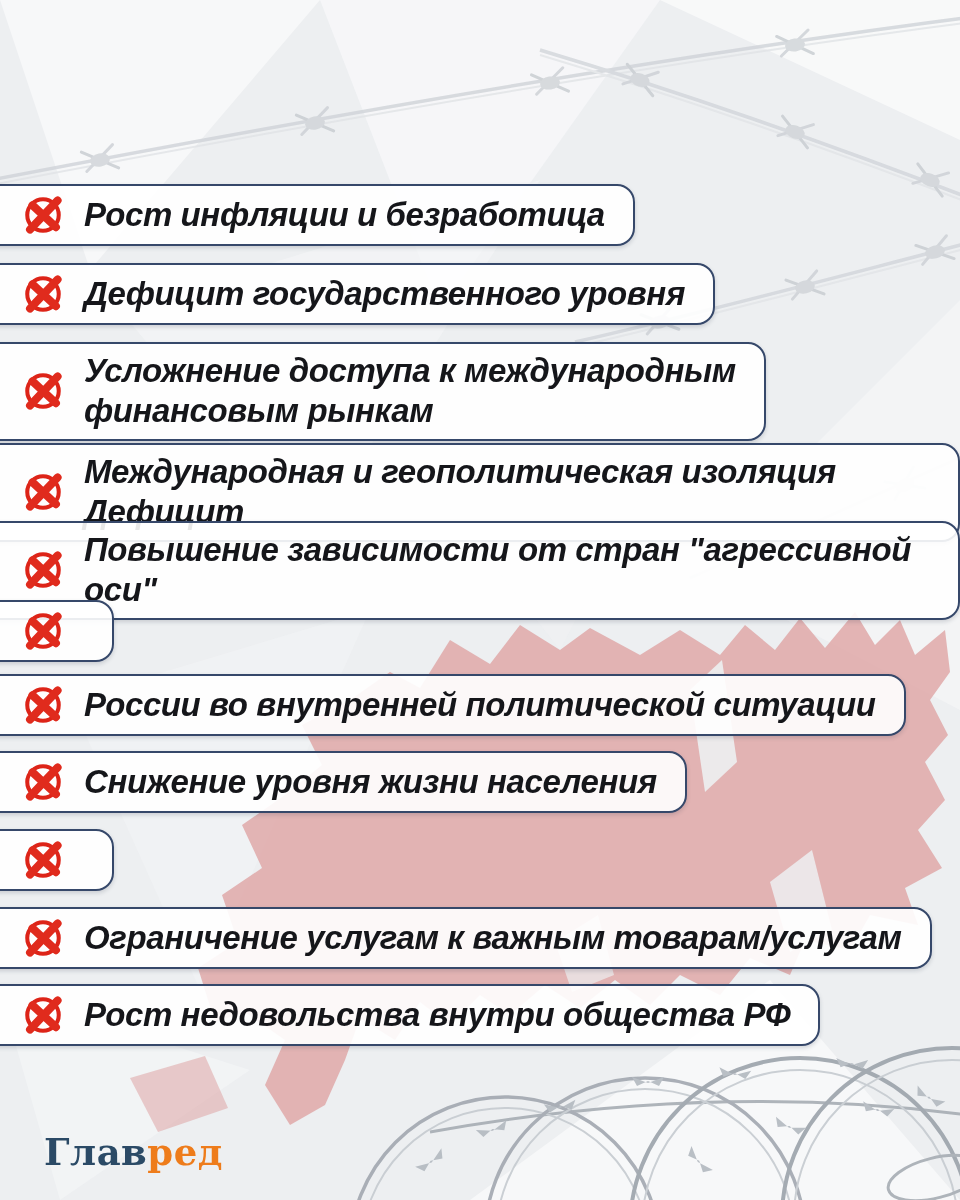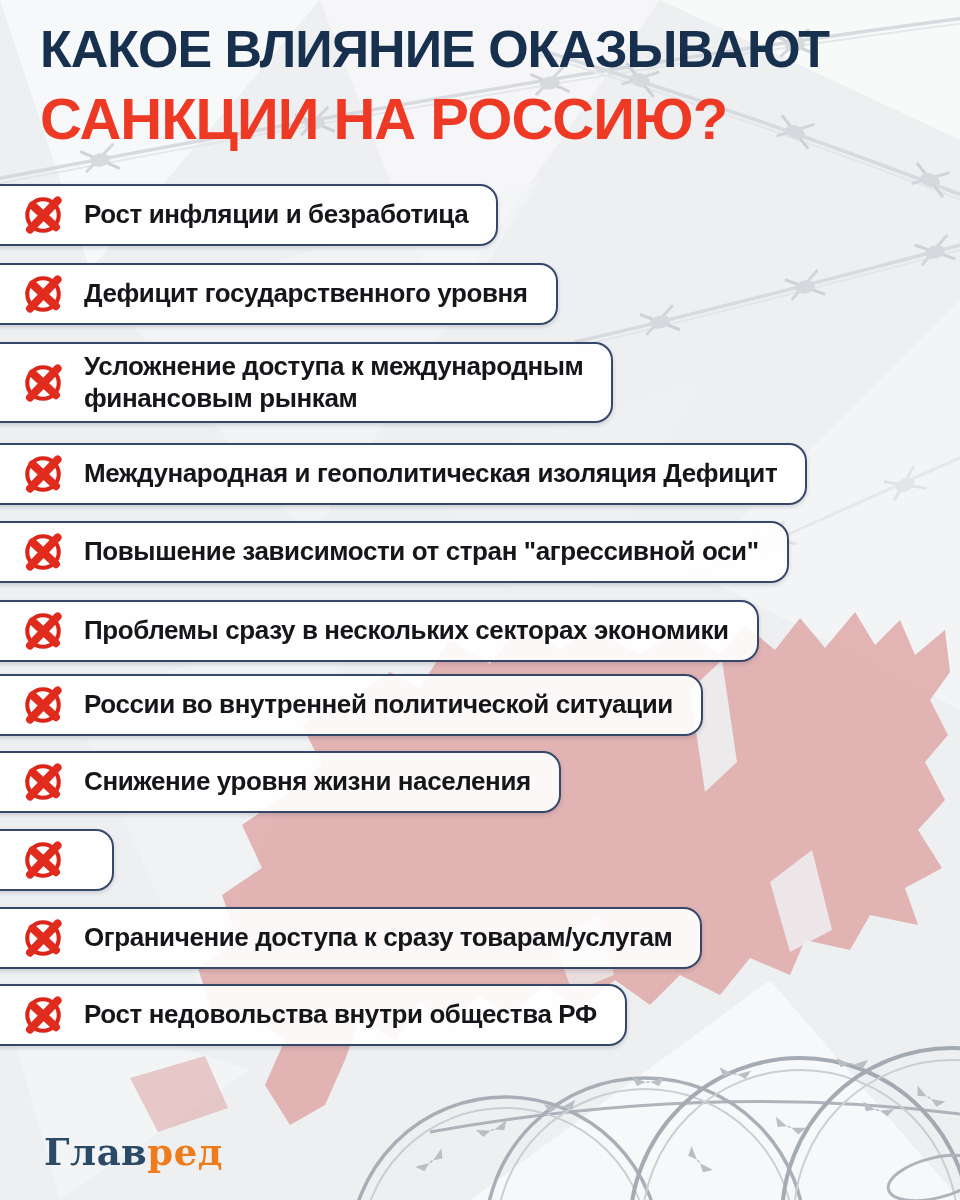--- a/index.html
+++ b/index.html
@@ -35,22 +35,22 @@
     min-height:62px;box-sizing:border-box;
     background:rgba(255,255,255,0.9);
     border:2px solid var(--box-border);
     border-radius:18px;
     padding:7px 28px 7px 0;
     box-shadow:0 2px 4px rgba(40,50,70,0.18);
   }
   .badge{flex:none;width:42px;height:42px;margin-left:44px;margin-right:20px;}
   .badge svg{display:block;width:100%;height:100%;}
   .label{
-    font-size:26px;font-weight:bold;color:var(--text);
-    letter-spacing:-0.4px;line-height:1.22;white-space:pre-line;
+    font-size:33px;font-weight:bold;color:var(--text);
+    letter-spacing:-0.4px;line-height:1.22;white-space:pre-line;font-style:italic;
   }
   .logo{
     position:absolute;left:44px;top:1130px;z-index:2;
     font-family:"DejaVu Serif",serif;font-weight:bold;font-size:37px;
     letter-spacing:0.5px;
   }
   .logo .dark{color:var(--logo-navy);}
   .logo .accent{color:var(--logo-orange);}
 </style>
 </head>
@@ -138,24 +138,20 @@
       <use href="#blade" transform="translate(735,1072) rotate(6)"></use>
       <use href="#blade" transform="translate(852,1062) rotate(4)"></use>
       <use href="#blade" transform="translate(930,1096) rotate(30)"></use>
       <use href="#blade" transform="translate(430,1160) rotate(-35)"></use>
       <use href="#blade" transform="translate(700,1160) rotate(48)"></use>
       <use href="#blade" transform="translate(790,1125) rotate(20)"></use>
       <use href="#blade" transform="translate(878,1108) rotate(14)"></use>
     </g>
   </svg>
 
-  <div class="header">
-    <div class="title-line1">КАКОЕ ВЛИЯНИЕ ОКАЗЫВАЮТ</div>
-    <div class="title-line2">САНКЦИИ НА РОССИЮ?</div>
-  </div>
 
   <div class="item" style="top:184px">
     <span class="badge">
       <svg viewBox="0 0 52 52">
           <circle cx="26" cy="26" r="19.5" fill="none" stroke="#dd2418" stroke-width="5"></circle>
           <path d="M13 14 L42 41" stroke="#e02b1d" stroke-width="10" stroke-linecap="round"></path>
           <path d="M44 8 L10 44" stroke="#e02b1d" stroke-width="10" stroke-linecap="round"></path>
         </svg>
     </span>
     <span class="label">Рост инфляции и безработица</span>
@@ -207,21 +203,20 @@
   </div>
 
   <div class="item" style="top:600px">
     <span class="badge">
       <svg viewBox="0 0 52 52">
           <circle cx="26" cy="26" r="19.5" fill="none" stroke="#dd2418" stroke-width="5"></circle>
           <path d="M13 14 L42 41" stroke="#e02b1d" stroke-width="10" stroke-linecap="round"></path>
           <path d="M44 8 L10 44" stroke="#e02b1d" stroke-width="10" stroke-linecap="round"></path>
         </svg>
     </span>
-    <span class="label">Проблемы сразу в нескольких секторах экономики</span>
   </div>
 
   <div class="item" style="top:674px">
     <span class="badge">
       <svg viewBox="0 0 52 52">
           <circle cx="26" cy="26" r="19.5" fill="none" stroke="#dd2418" stroke-width="5"></circle>
           <path d="M13 14 L42 41" stroke="#e02b1d" stroke-width="10" stroke-linecap="round"></path>
           <path d="M44 8 L10 44" stroke="#e02b1d" stroke-width="10" stroke-linecap="round"></path>
         </svg>
     </span>
@@ -250,21 +245,21 @@
   </div>
 
   <div class="item" style="top:907px">
     <span class="badge">
       <svg viewBox="0 0 52 52">
           <circle cx="26" cy="26" r="19.5" fill="none" stroke="#dd2418" stroke-width="5"></circle>
           <path d="M13 14 L42 41" stroke="#e02b1d" stroke-width="10" stroke-linecap="round"></path>
           <path d="M44 8 L10 44" stroke="#e02b1d" stroke-width="10" stroke-linecap="round"></path>
         </svg>
     </span>
-    <span class="label">Ограничение доступа к сразу товарам/услугам</span>
+    <span class="label">Ограничение услугам к важным товарам/услугам</span>
   </div>
 
   <div class="item" style="top:984px">
     <span class="badge">
       <svg viewBox="0 0 52 52">
           <circle cx="26" cy="26" r="19.5" fill="none" stroke="#dd2418" stroke-width="5"></circle>
           <path d="M13 14 L42 41" stroke="#e02b1d" stroke-width="10" stroke-linecap="round"></path>
           <path d="M44 8 L10 44" stroke="#e02b1d" stroke-width="10" stroke-linecap="round"></path>
         </svg>
     </span>

